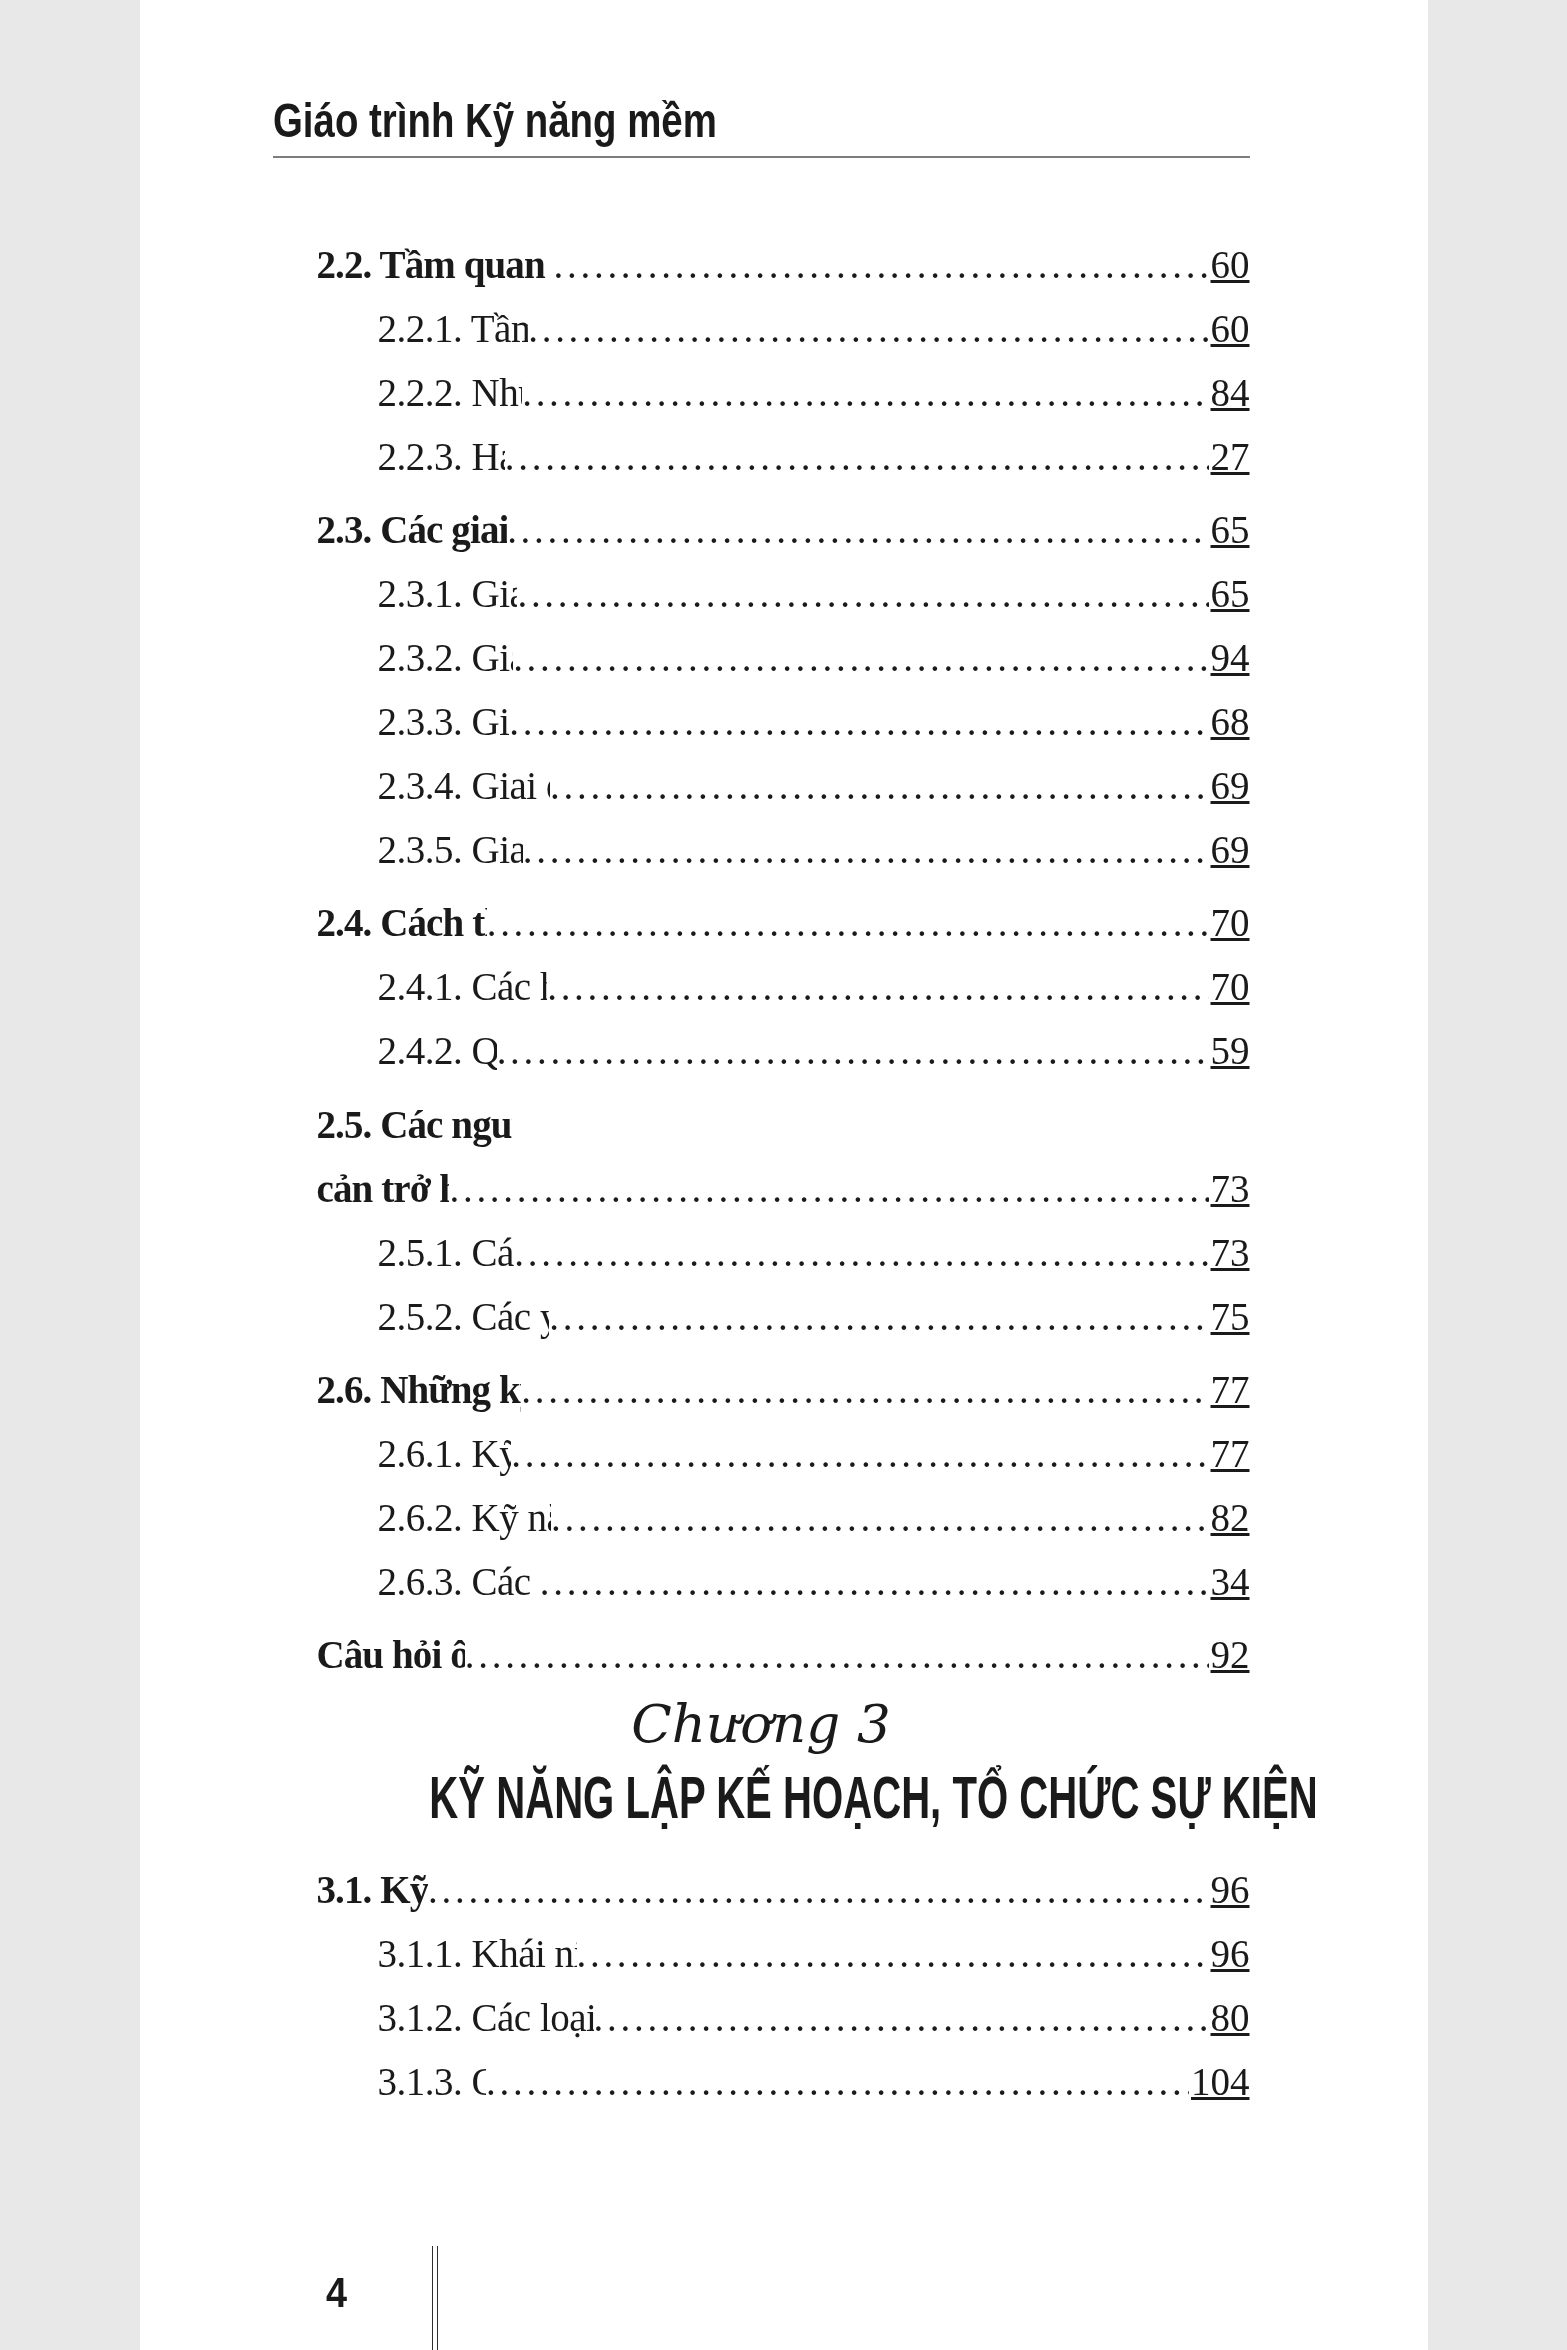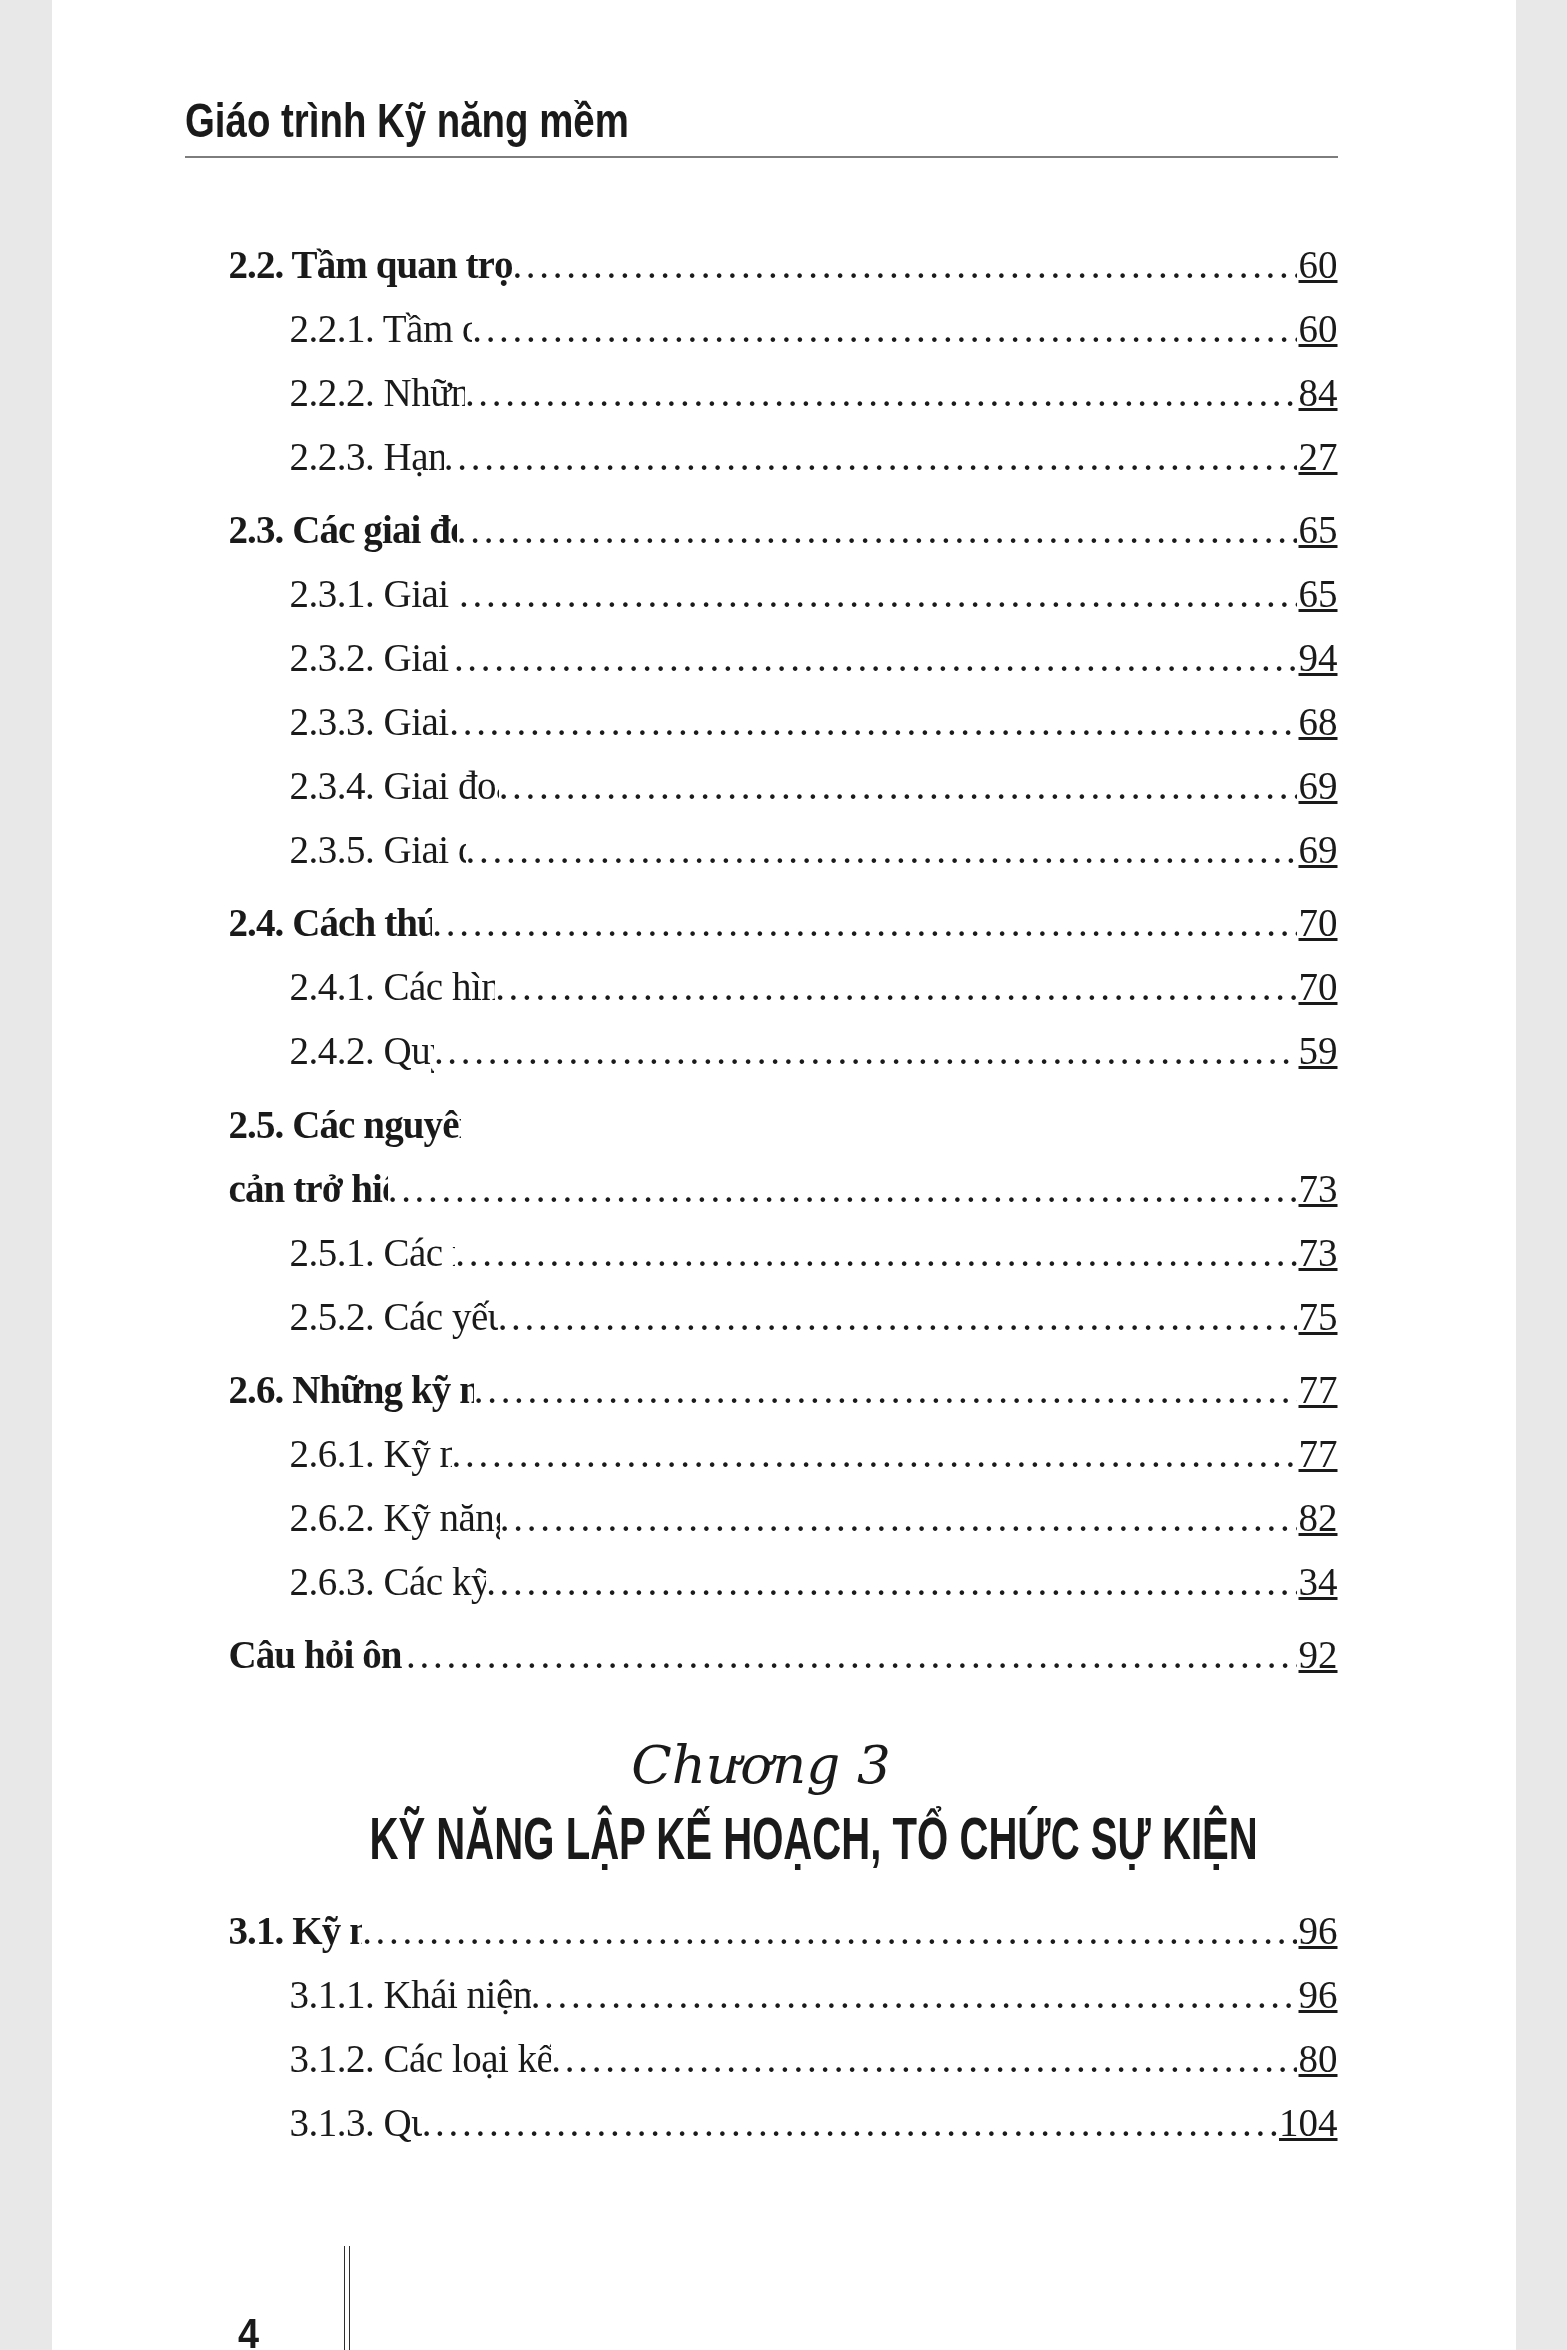--- a/index.html
+++ b/index.html
@@ -1,18 +1,18 @@
 <!DOCTYPE html>
 <html style="font-size:14.7px"><head>
 <meta charset="utf-8">
 <style>
   html,body { margin:0; padding:0; background:#e8e8e8; }
   .page {
     position:relative;
-    width:1464px; height:2351px;
+    width:1288px; height:2351px;
     margin:0 auto;
     background:#ffffff;
     box-sizing:border-box;
     padding:0 178px 0 133px;
     font-family:"Liberation Serif", serif;
     color:#1a1a1a;
     overflow:hidden;
   }
 
   
@@ -34,21 +34,20 @@
   .row.b .t { font-weight:bold; letter-spacing:-0.9px; }
   .row.sub { padding-left:61px; }
   .row.gap { margin-top:9.2px; }
   .dots { flex:1 1 auto; min-width:0; overflow:hidden; white-space:nowrap; letter-spacing:3.7px; }
   .dots::after { content:"...................................................................................................................................................................................................................."; }
   .row.noleader .dots { visibility:hidden; }
   .pg { flex:0 0 auto; padding-left:1.8px;text-decoration:underline; }
 
   
   .chapter-label {
-    margin-top:41px;
     text-align:center;
     font-family:"DejaVu Serif", serif;
     font-style:italic;
     font-size:53px; line-height:73px;
   }
   .chapter-title {
     margin-top:6.4px;
     text-align:center;
     font-family:"Liberation Sans", sans-serif;
     font-weight:bold;

